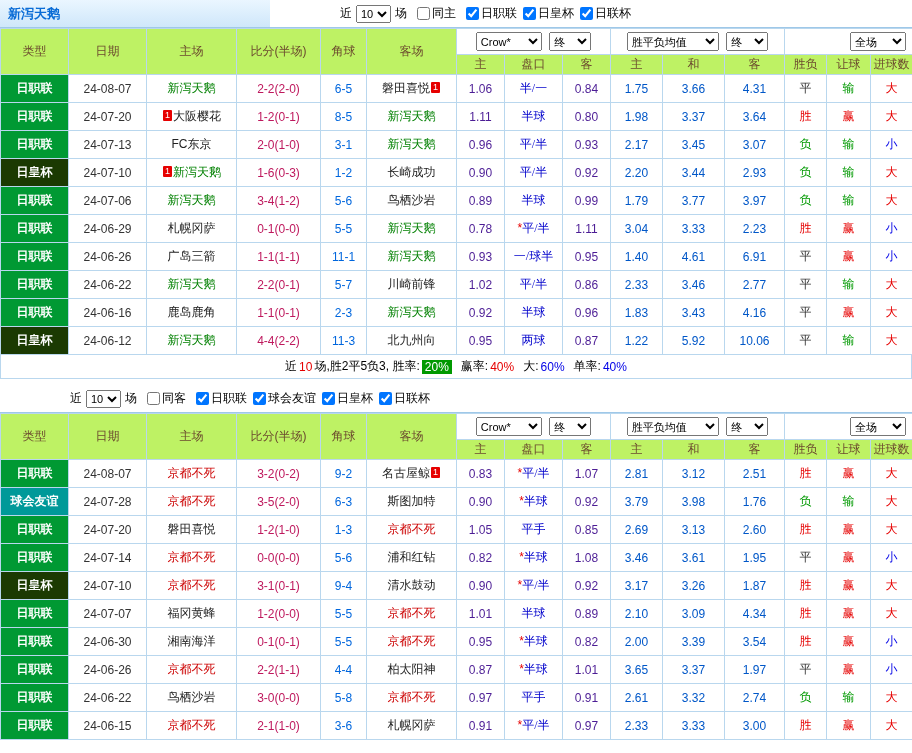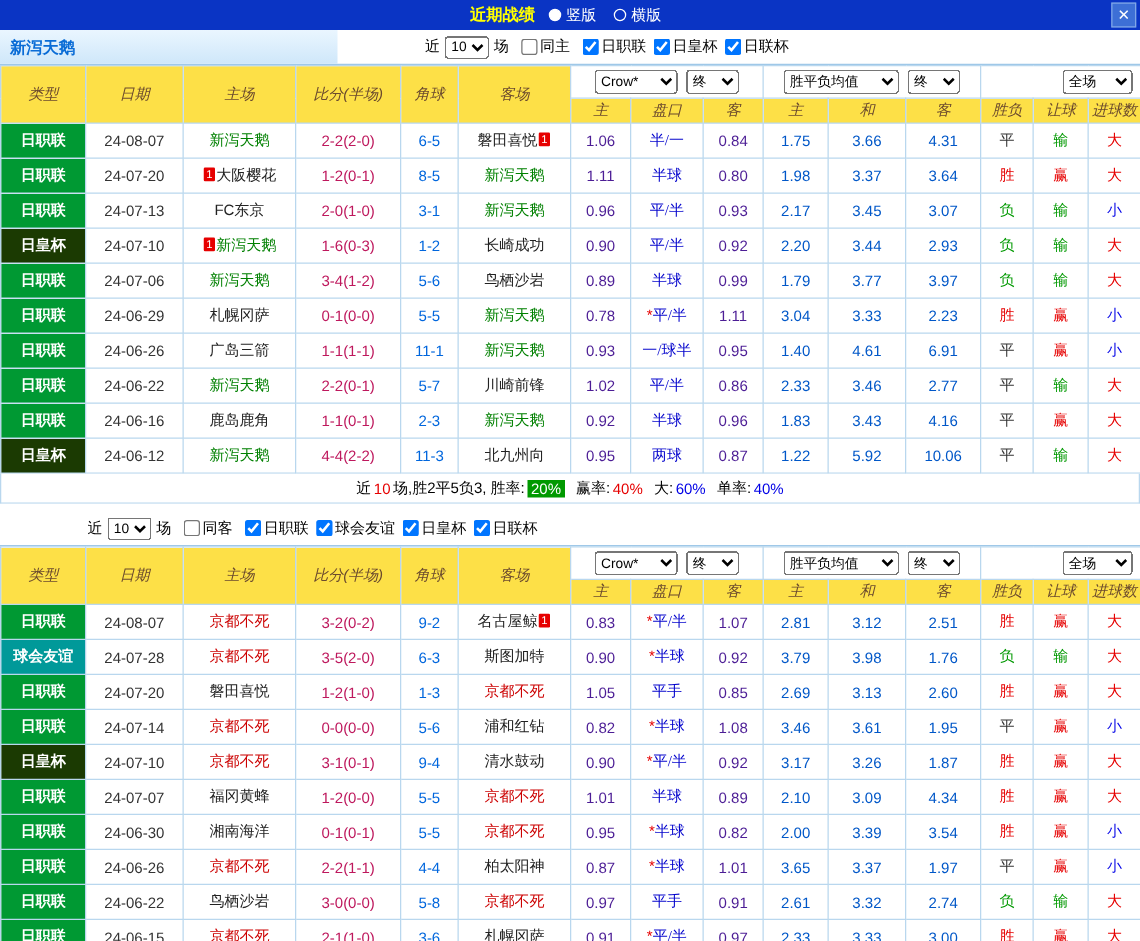--- a/index.html
+++ b/index.html
@@ -32,21 +32,21 @@
   .controls { flex: 1; display: flex; align-items: center; gap: 4px; margin-left: 70px; color: #000; }
   .controls select { font-size: 11px; height: 18px; }
   .controls label { display: inline-flex; align-items: center; gap: 1px; cursor: pointer; }
   .controls input[type="checkbox"] { margin: 0 1px 0 6px; vertical-align: middle; }
   
   table { border-collapse: collapse; table-layout: fixed; width: 912px; }
   th, td {
     border: 1px solid #b9d7ee; text-align: center; padding: 0;
     overflow: hidden; white-space: nowrap; font-weight: normal;
   }
-  thead th.lbl { background: #fde047; color: #6b4a2e; height: 20px; font-size: 12px; font-style: italic; }
+  thead th.lbl { background: #bef264; color: #6b4a2e; height: 20px; font-size: 12px; }
   thead th.ddl { background: #fff; height: 26px; }
   thead select { font-size: 11px; height: 19px; margin: 0 2px; }
   .sel-right { text-align: right; padding-right: 4px; }
   tbody td { height: 28px; background: #fff; }
   .type-cell { color: #fff; font-weight: bold; font-size: 12px; }
   .type-green { background: #009933; }
   .type-dark  { background: #1b3a02; }
   .type-teal  { background: #009999; }
   .date  { color: #333; }
   .score { color: #be185d; }
@@ -71,32 +71,20 @@
   .summary span { margin: 0 1px; }
   .sp { margin-left: 8px !important; }
   .badge-green { background: #009900; color: #fff; padding: 0 3px; }
   .gap { height: 6px; background: #fff; }
 </style>
 </head>
 <body>
 
 <div>
 
-  <div class="titlebar">
-    <span class="title">近期战绩</span>
-    <span class="radio-opt">
-      <span class="radio-dot checked"></span>
-      <span>竖版</span>
-    </span>
-    <span class="radio-opt">
-      <span class="radio-dot"></span>
-      <span>横版</span>
-    </span>
-    <span class="close-btn">✕</span>
-  </div>
 
   <div>
     <div class="section-bar">
       <div class="team-label-box">新泻天鹅</div>
       <div class="controls">
         <span>近</span>
         <select><option>10</option></select>
         <span>场</span>
         <label>
           <input type="checkbox" style="">

